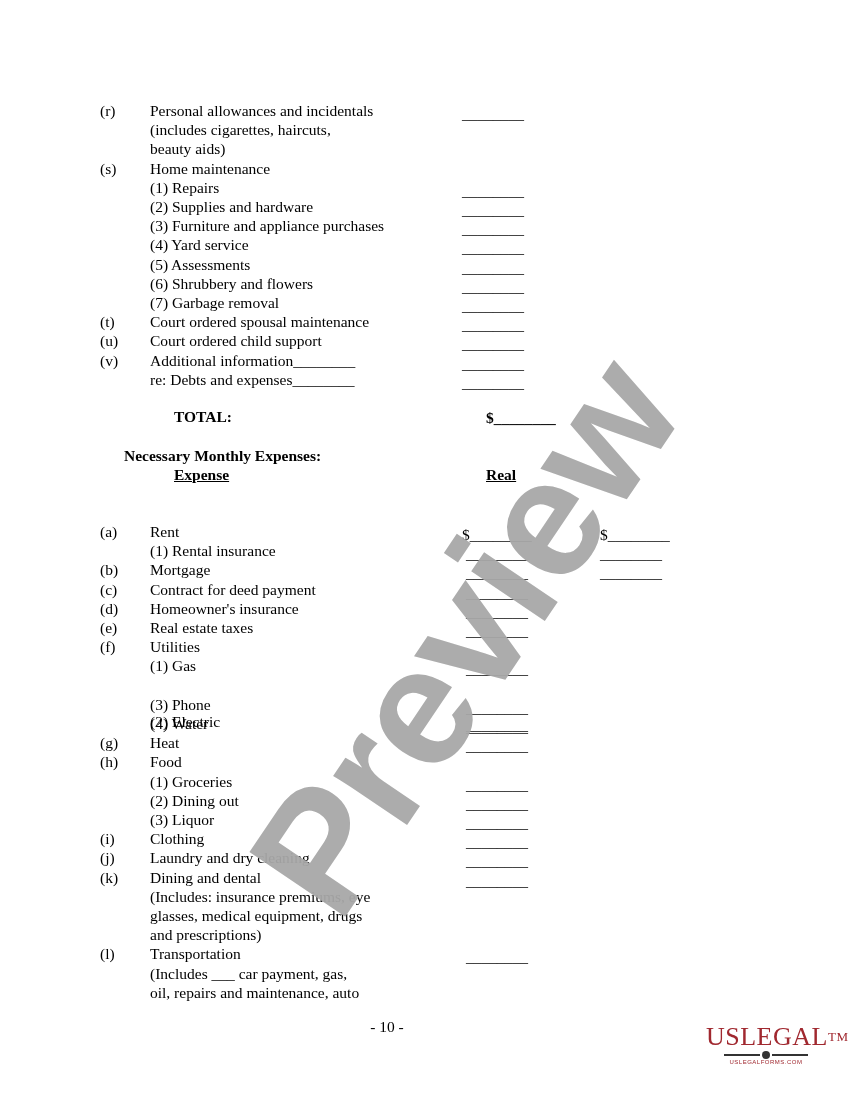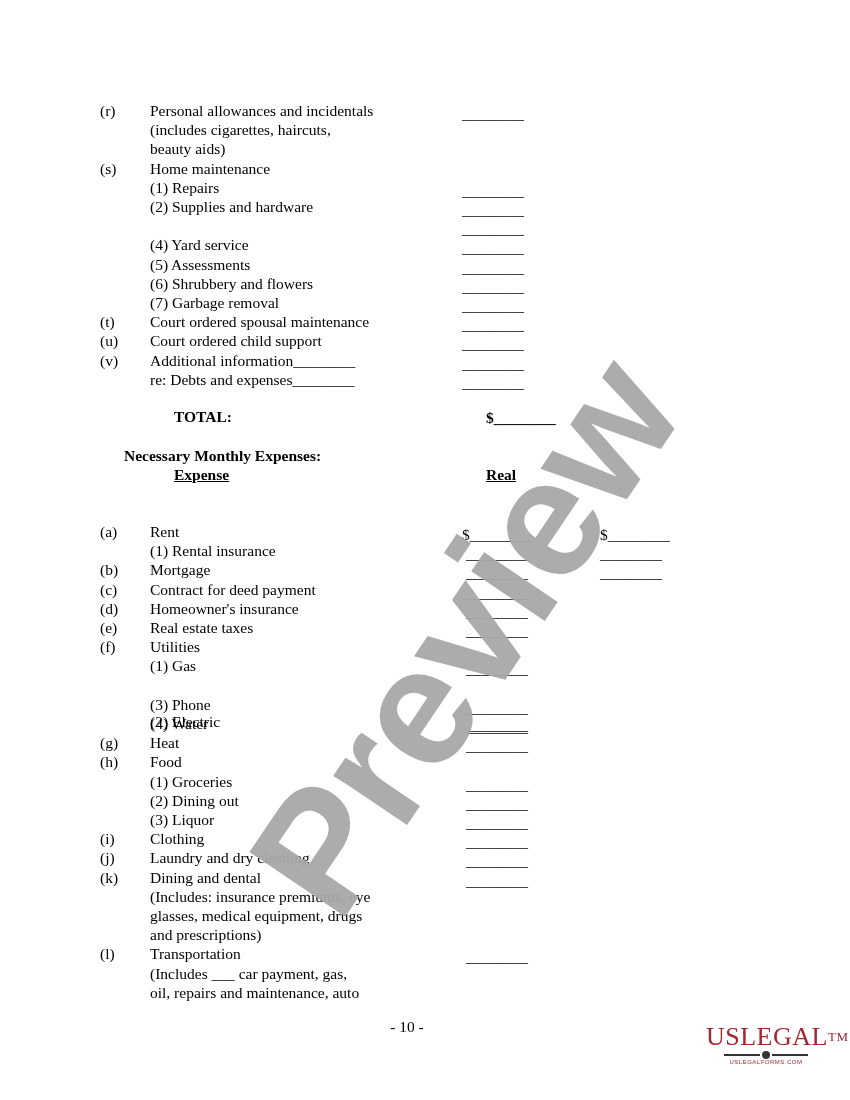--- a/index.html
+++ b/index.html
@@ -10,21 +10,21 @@
   .txt { position:absolute; left:150px; }
   .b1 { position:absolute; left:462px; }
   .b1w { position:absolute; left:466px; }
   .b2 { position:absolute; left:600px; }
   .bold { font-weight:bold;margin-left:24px; }
   .ul { text-decoration:underline; }
   .watermark { position:absolute; left:115px; top:540px; font-family:"Liberation Sans", sans-serif;
                font-weight:bold; font-size:168px; color:#a8a8a8; opacity:0.95;
                transform:rotate(-56deg); transform-origin:center; white-space:nowrap;
                width:700px; text-align:center; margin-left:-0px; pointer-events:none; letter-spacing:-2px; }
-  .pageno { position:absolute; top:1018px; left:0; width:774px; text-align:center;margin-left:20px; }
+  .pageno { position:absolute; top:1018px; left:0; width:774px; text-align:center; }
   .logo { position:absolute; left:706px; top:1024px; width:120px; text-align:center; }
   .logo-main { font-family:"Liberation Serif", serif; color:#a0282f; font-size:26px; letter-spacing:0.5px; line-height:26px; }
   .logo-tm { font-size:13px; vertical-align:top; color:#a0282f; }
   .logo-wing { height:8px; position:relative; margin:1px auto 0; width:100px; }
   .logo-wing div { position:absolute; top:3px; height:2px; background:#333; }
   .logo-sub { font-family:"Liberation Sans", sans-serif; font-size:6px; color:#a0282f; letter-spacing:0.5px; }
 </style>
 </head>
 <body>
 
@@ -51,20 +51,21 @@
       <span class="txt">(1) Repairs</span>
       <span class="b1" style="top: 3px;">________</span>
     </div>
     <div class="row" style="top: 197px;">
       <span class="lbl"></span>
       <span class="txt">(2) Supplies and hardware</span>
       <span class="b1" style="top: 3px;">________</span>
     </div>
     <div class="row" style="top: 216.2px;">
       <span class="lbl"></span>
+      <span class="txt">(3) Furniture and appliance purchases</span>
       <span class="b1" style="top: 3px;">________</span>
     </div>
     <div class="row" style="top: 235.4px;">
       <span class="lbl"></span>
       <span class="txt">(4) Yard service</span>
       <span class="b1" style="top: 3px;">________</span>
     </div>
     <div class="row" style="top: 254.6px;">
       <span class="lbl"></span>
       <span class="txt">(5) Assessments</span>

